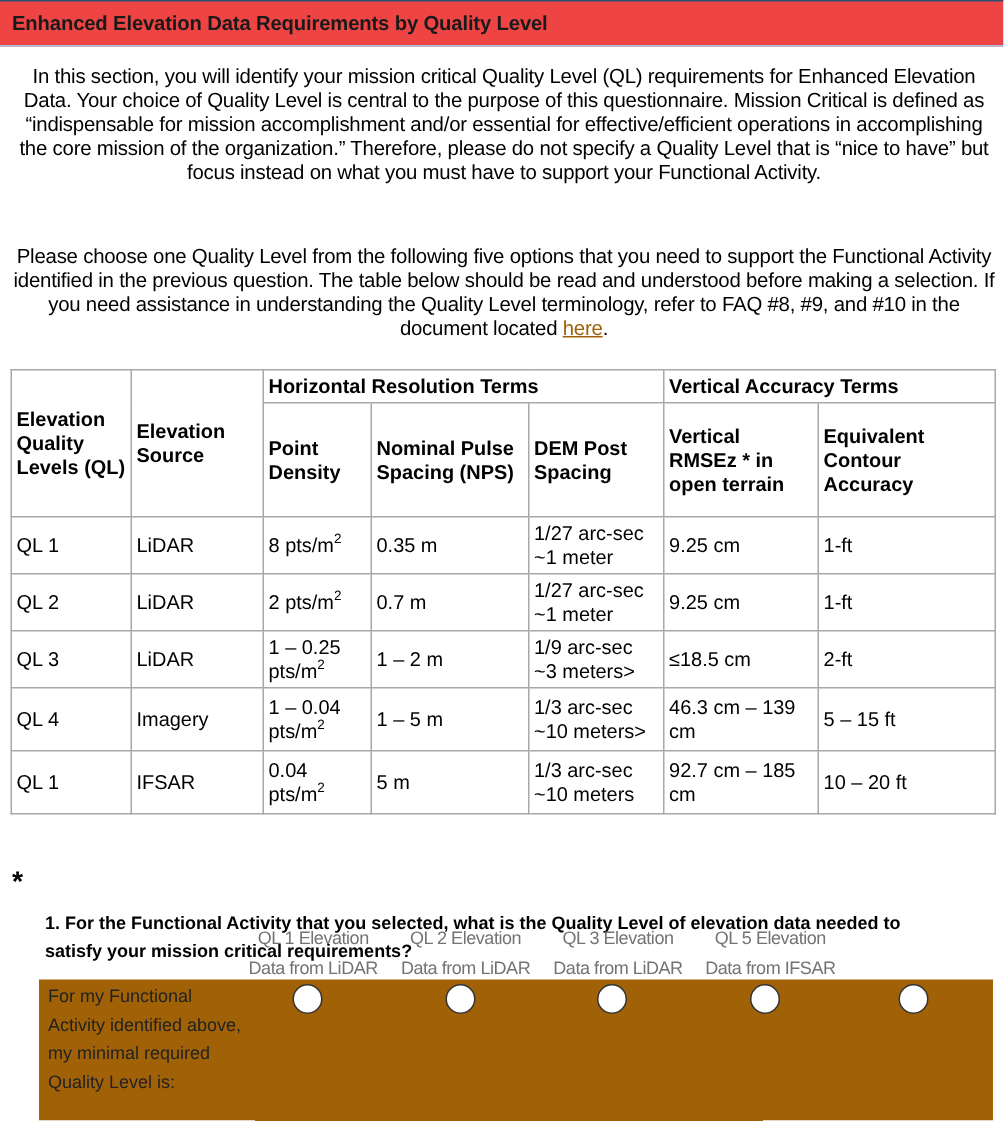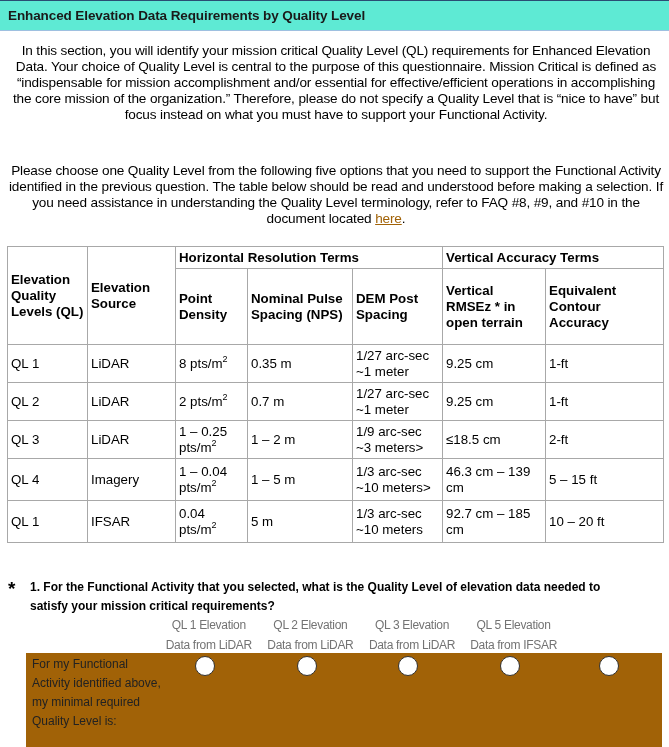--- a/index.html
+++ b/index.html
@@ -5,21 +5,21 @@
   * { box-sizing: border-box; }
   html, body { margin: 0; padding: 0; background: #ffffff; }
   body {
     width: 669px; height: 747px; overflow: hidden;
     font-family: "Liberation Sans", sans-serif;
     color: #000;
     position: relative;
   }
   .header-bar {
     position: absolute; left: 0; top: 0; width: 669px; height: 31px;
-    background: #5eead4;
+    background: #ef4444;
     border-top: 1px solid #2a4d74;
     border-bottom: 1px solid #9ec0e0;
   }
   .header-title {
     position: absolute; left: 8px; top: 7px;
     font-size: 13.5px; font-weight: bold; color: #1a1a1a;
     letter-spacing: -0.1px;
   }
   .para {
     position: absolute; left: 8px; width: 656px;
@@ -46,21 +46,21 @@
   }
   table.ql-table th { font-weight: bold; }
   table.ql-table td { font-weight: normal; }
   sup { font-size: 9px; vertical-align: 6px; line-height: 0; }
 
   .question {
     position: absolute; left: 8px; top: 578px; width: 650px;
     font-size: 12px; font-weight: bold; line-height: 19px;
   }
   .question .star { font-size: 19px; font-weight: bold; position: absolute; left: 0; top: 1px; }
-  .question .qtext { display: block; padding-left: 22px; }
+  .question .qtext { display: block; padding-left: 22px; margin-top: 28px; }
   .question .qtext2 { display: block; padding-left: 22px; }
 
   .col-headers {
     position: absolute; left: 158px; top: 615px; width: 508px;
     display: flex; font-size: 12px; color: #737373; line-height: 20px;
   }
   .col-header { width: 101.6px; text-align: center; white-space: nowrap; letter-spacing: -0.3px; }
 
   .answer-row {
     position: absolute; left: 26px; top: 653px; width: 636px; height: 94px;

